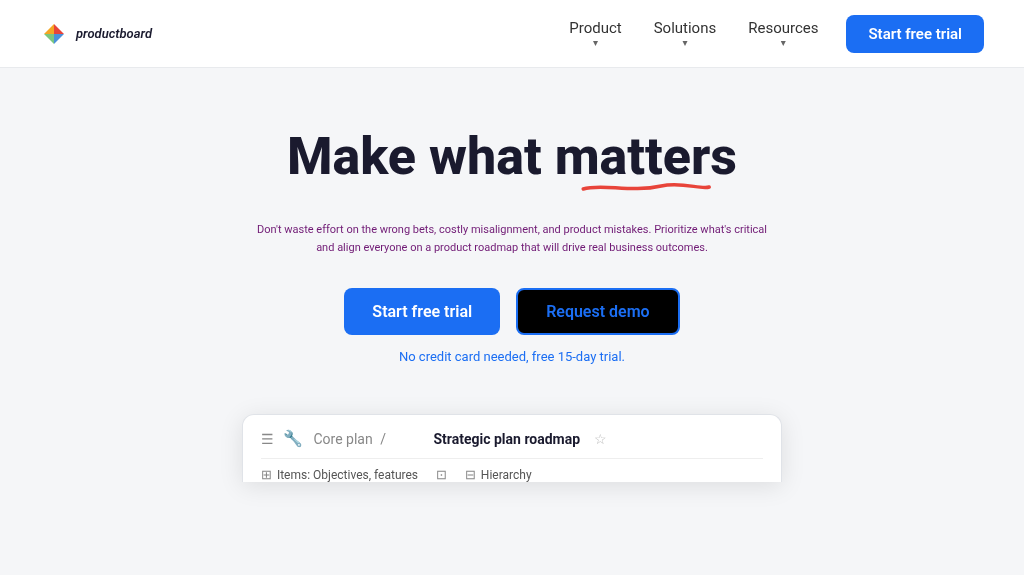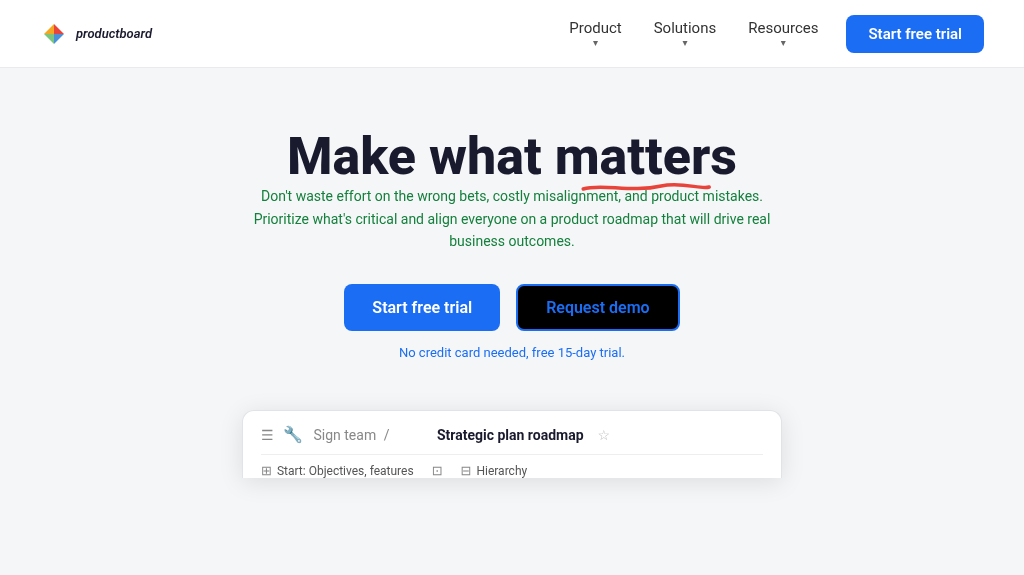--- a/index.html
+++ b/index.html
@@ -100,23 +100,24 @@
       position: relative;
       display: inline-block;
     }
     .underline-svg {
       position: absolute;
       bottom: -8px;
       left: 0;
       width: 100%;
     }
     .hero-subtitle {
+      margin-top: 36px;
       max-width: 520px;
-      font-size: 14px;
-      color: #15803d;
+      font-size: 11px;
+      color: #701a75;
       line-height: 1.6;
     }
     .hero-buttons {
       display: flex;
       gap: 16px;
       margin-top: 32px;
       align-items: center;
     }
     .btn-primary {
       background: #1b6ef3;
@@ -253,30 +254,30 @@
     <button class="btn-secondary">Request demo</button>
   </div>
   <p class="hero-note">No credit card needed, free 15-day trial.</p>
 </section>
 
 <div class="preview-card">
   <div class="preview-topbar">
     <span class="hamburger-icon">☰</span>
     <span class="team-icon">🔧</span>
     <span class="preview-breadcrumb">
-      <span>Sign team</span>
+      <span>Core plan</span>
       <span style="margin: 0 4px;">/</span>
       <strong>Strategic plan roadmap</strong>
     </span>
     <span class="star-icon">☆</span>
   </div>
   <div class="preview-toolbar">
     <div class="toolbar-item">
       <span class="toolbar-item-icon">⊞</span>
-      <span>Start: Objectives, features</span>
+      <span>Items: Objectives, features</span>
     </div>
     <div class="toolbar-item">
       <span class="toolbar-item-icon">⊡</span>
     </div>
     <div class="toolbar-item">
       <span class="toolbar-item-icon">⊟</span>
       <span>Hierarchy</span>
     </div>
   </div>
 </div>

